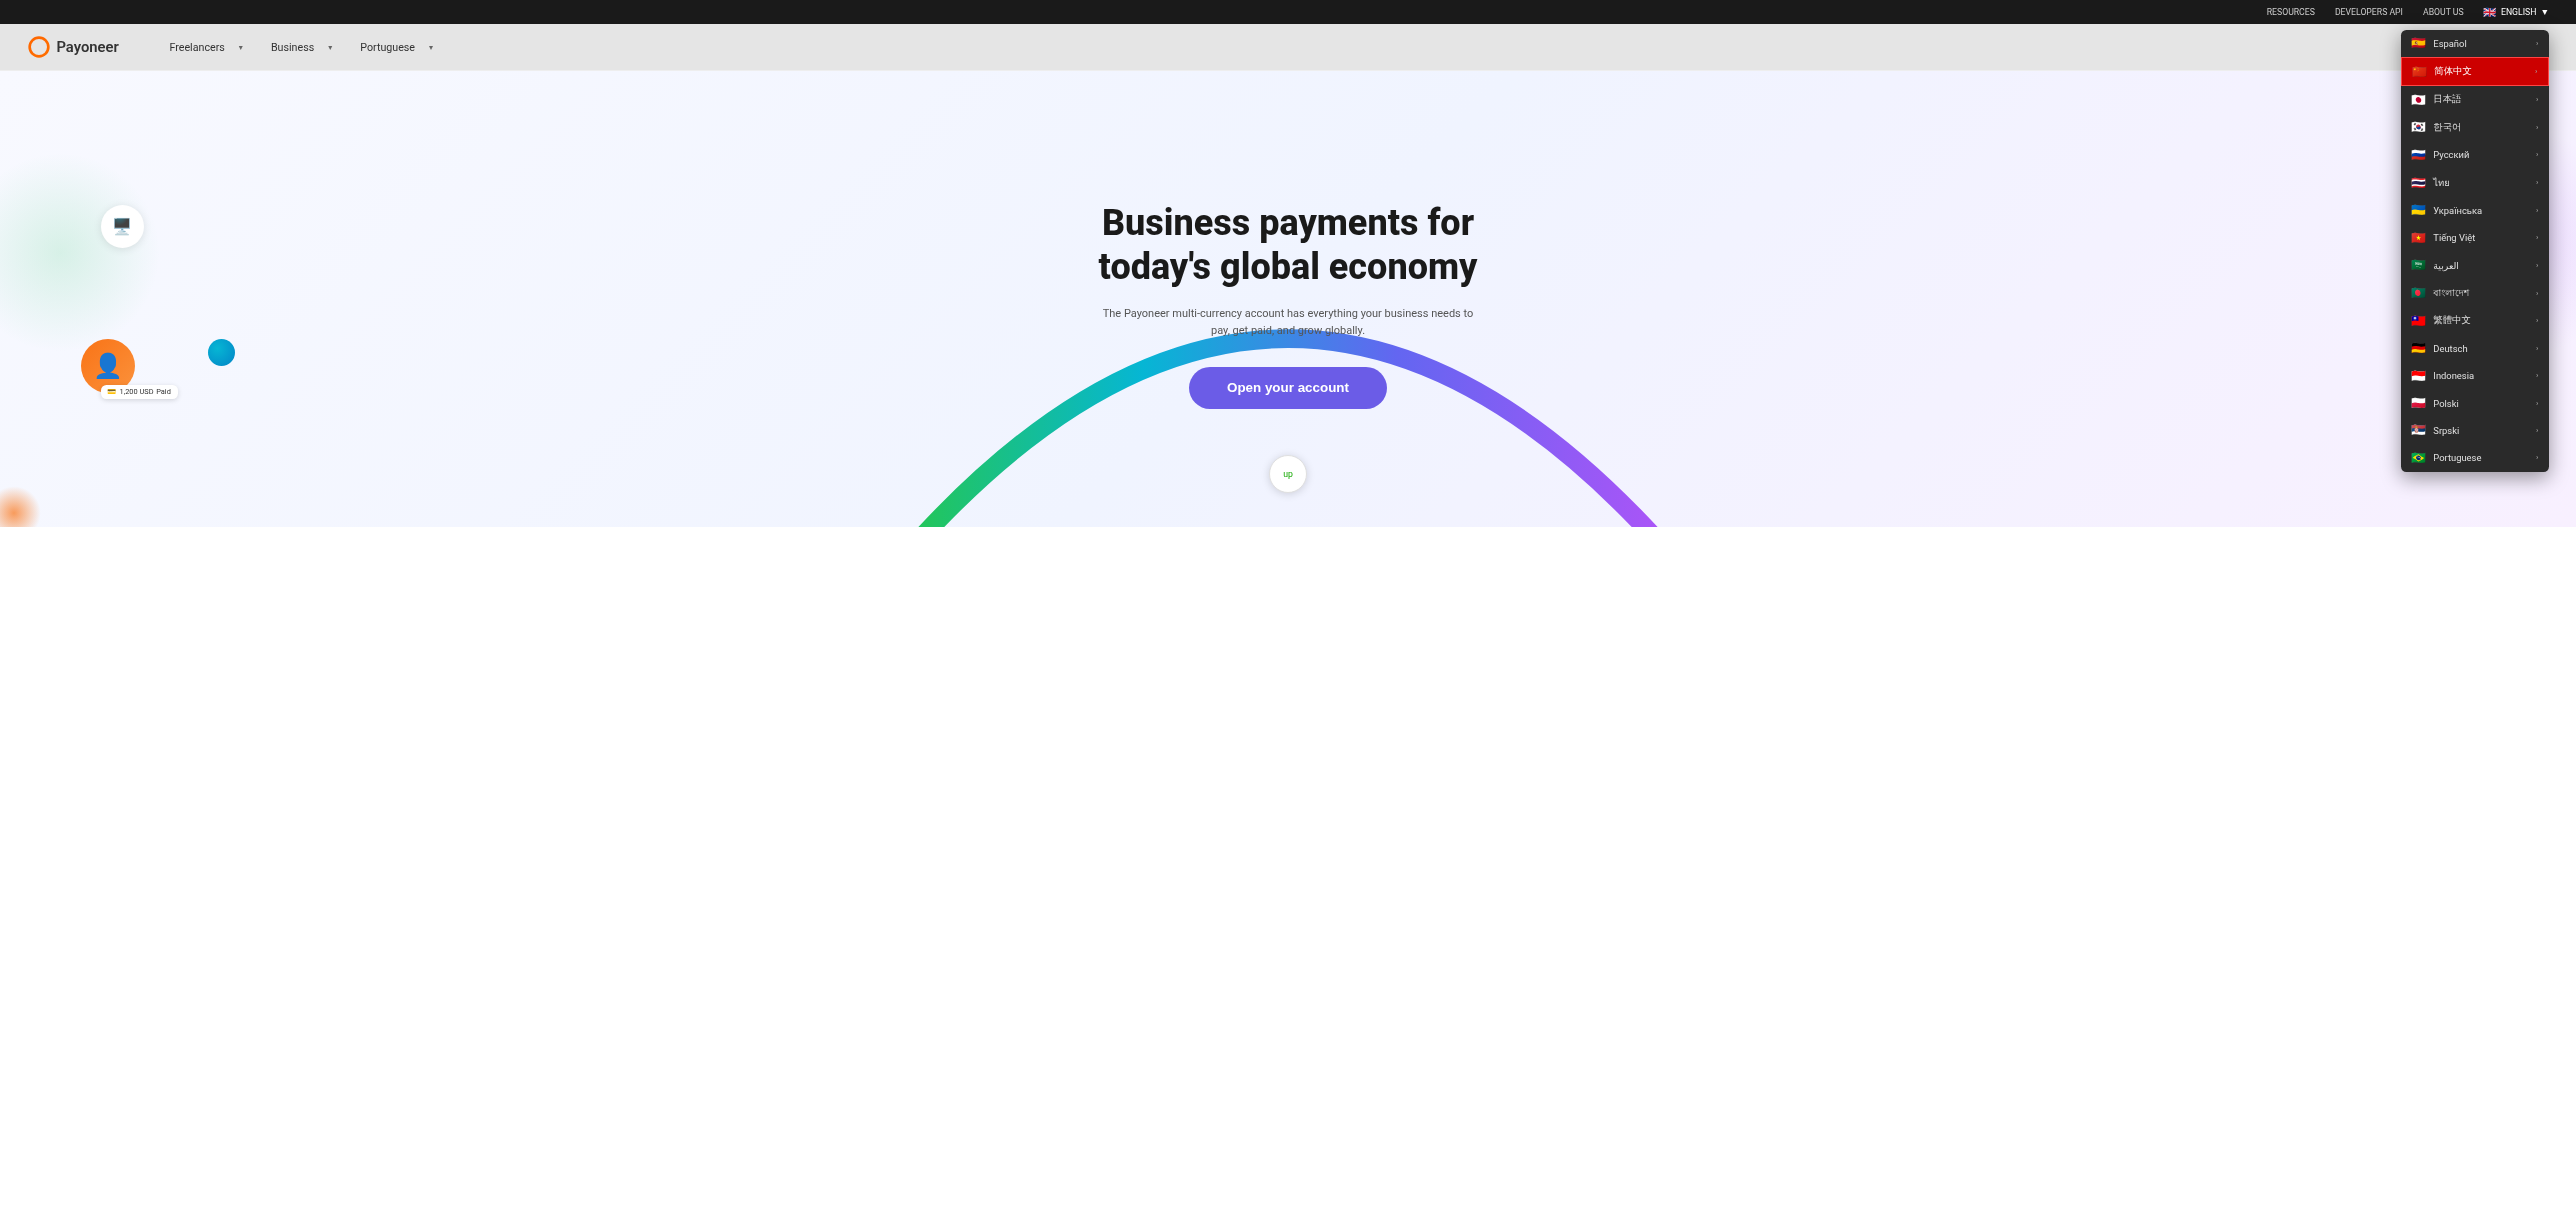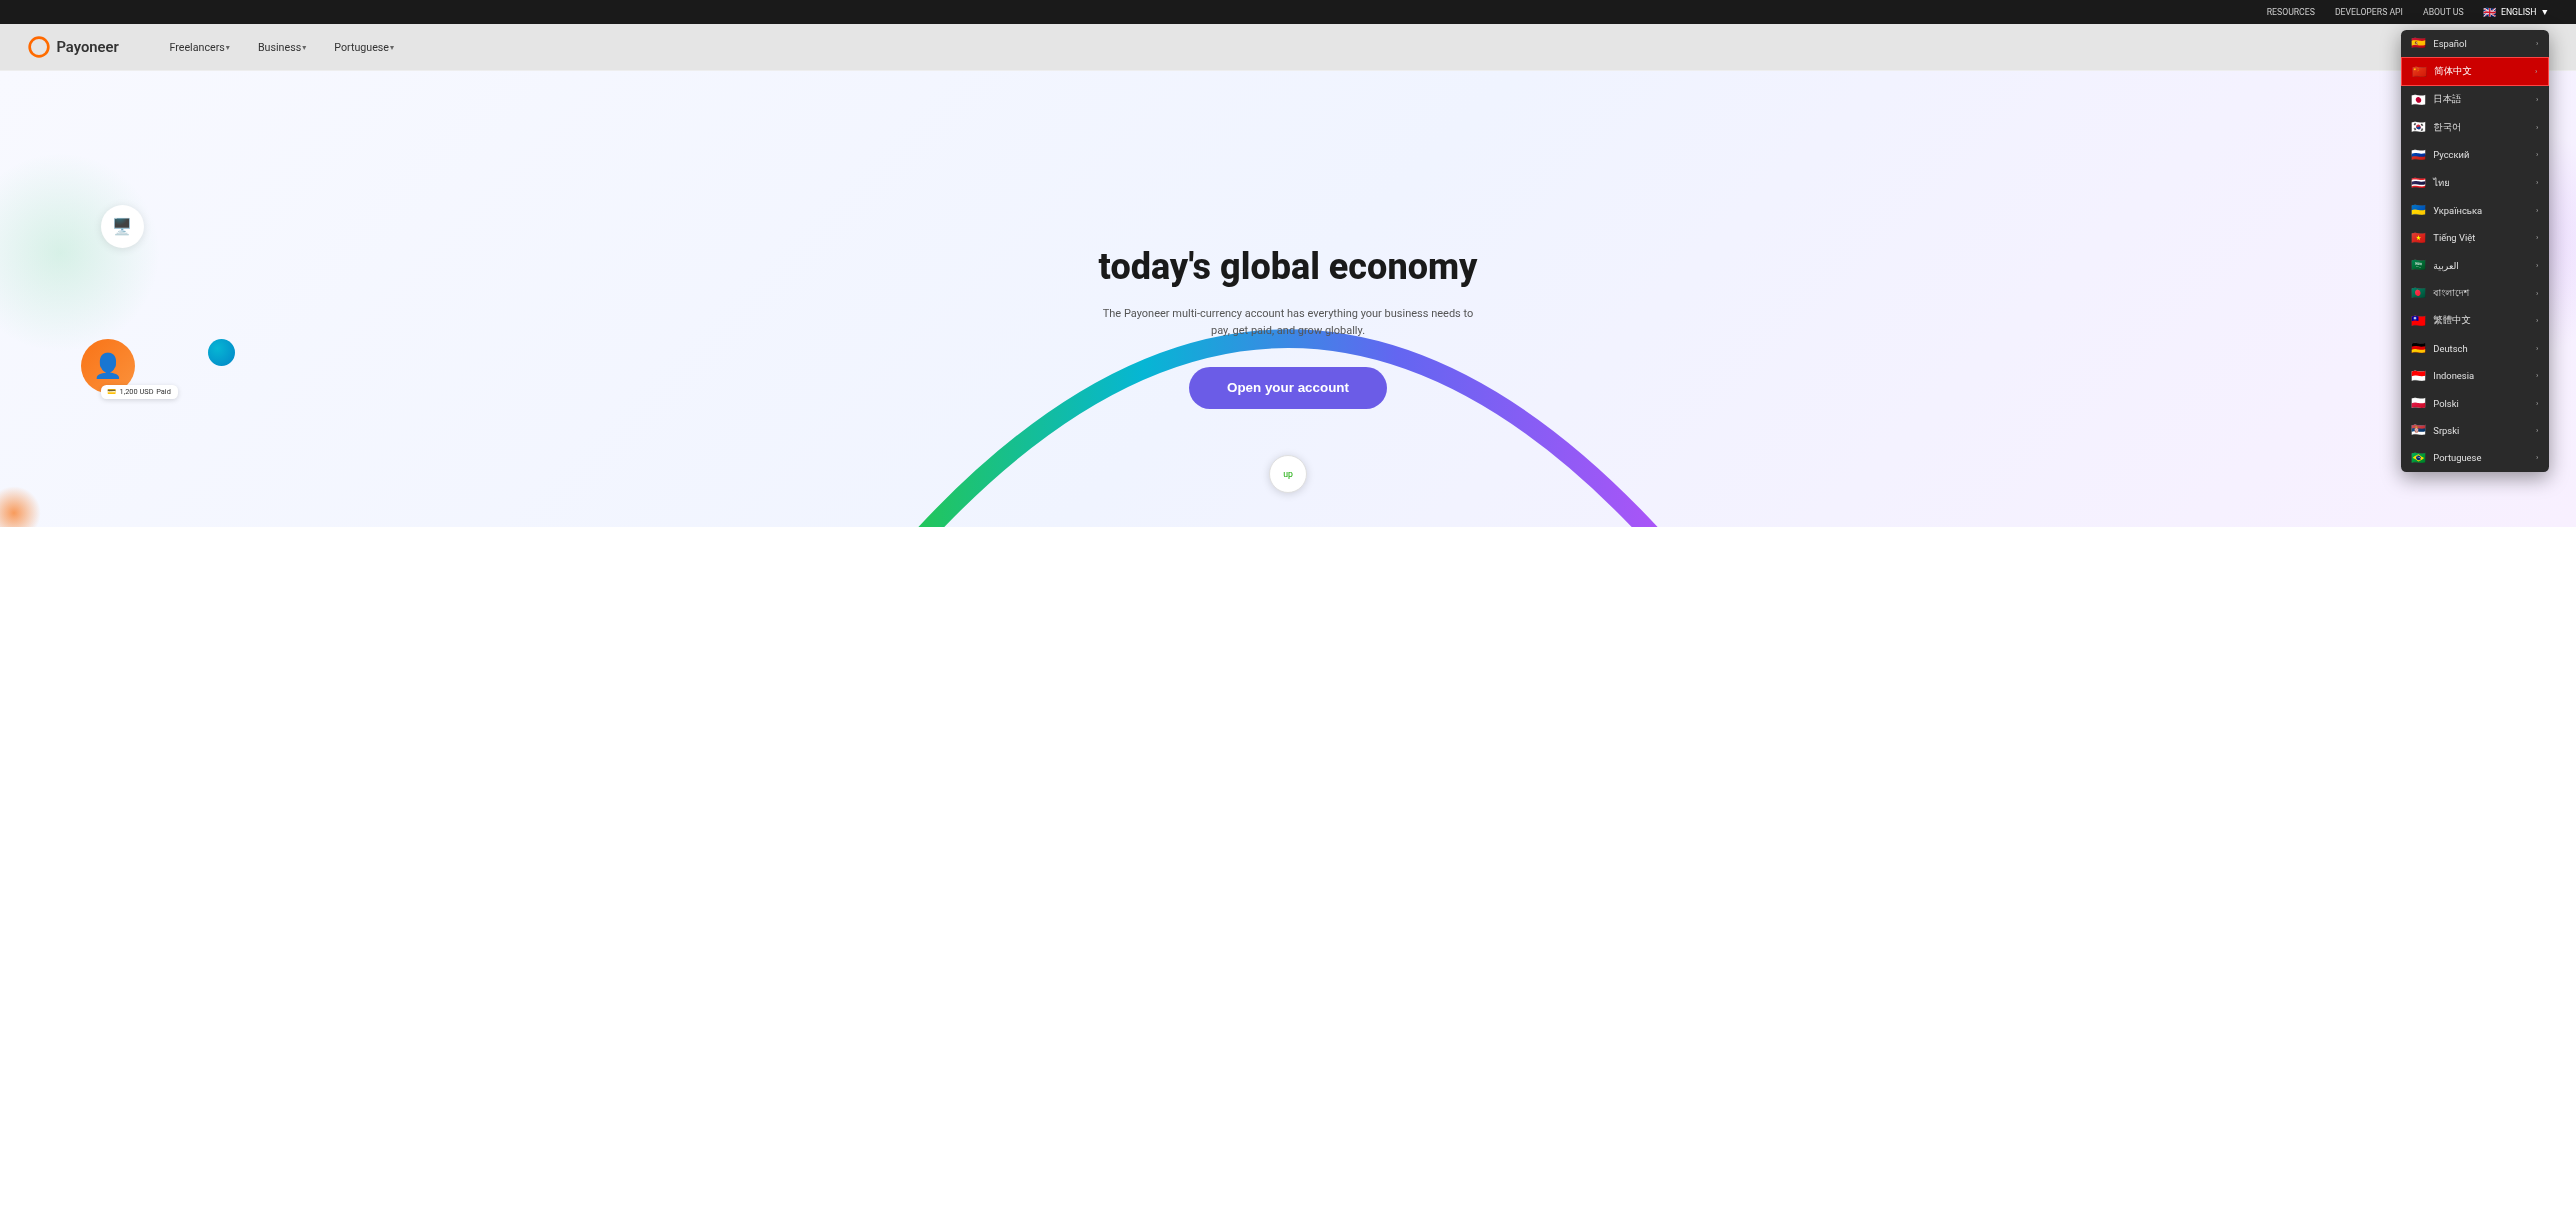--- a/index.html
+++ b/index.html
@@ -63,21 +63,21 @@
     }
     .nav-links {
       display: flex;
       align-items: center;
       gap: 6.7px;
       flex: 1;
     }
     .nav-item {
       display: flex;
       align-items: center;
-      gap: 1px;
+      gap: 14px;
       padding: 5.4px 10.7px;
       font-size: 10.7px;
       color: #333;
       cursor: pointer;
       border-radius: 2.7px;
     }
     .chevron { font-size: 8px; color: #666; }
     .sign-in-btn {
       background: none;
       border: none;
@@ -483,21 +483,21 @@
     <span>1,200 USD</span>
     <span>Paid</span>
   </div>
 
   <div class="blue-dot"></div>
 
   <div class="blob-orange"></div>
 
   <div class="hero-content">
     <h1 class="hero-title">
-      <br>
+      <span>Business payments for</span><br>
       <span>today's global economy</span>
     </h1>
     <p class="hero-subtitle">The Payoneer multi-currency account has everything your business needs to pay, get paid, and grow globally.</p>
     <button class="cta-button">Open your account</button>
   </div>
 
   <div class="upwork-badge">up</div>
 
   <div class="red-arrow">
     <svg width="87" height="87" viewBox="0 0 130 130">

